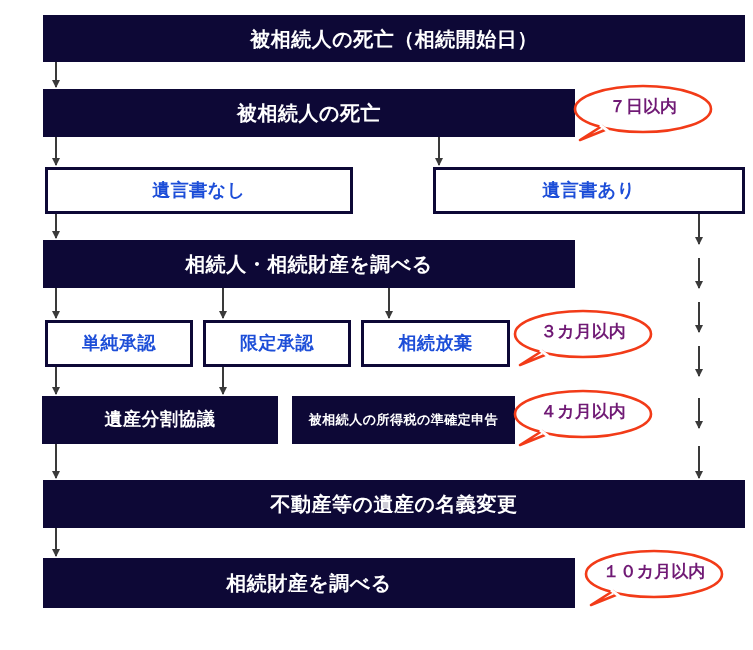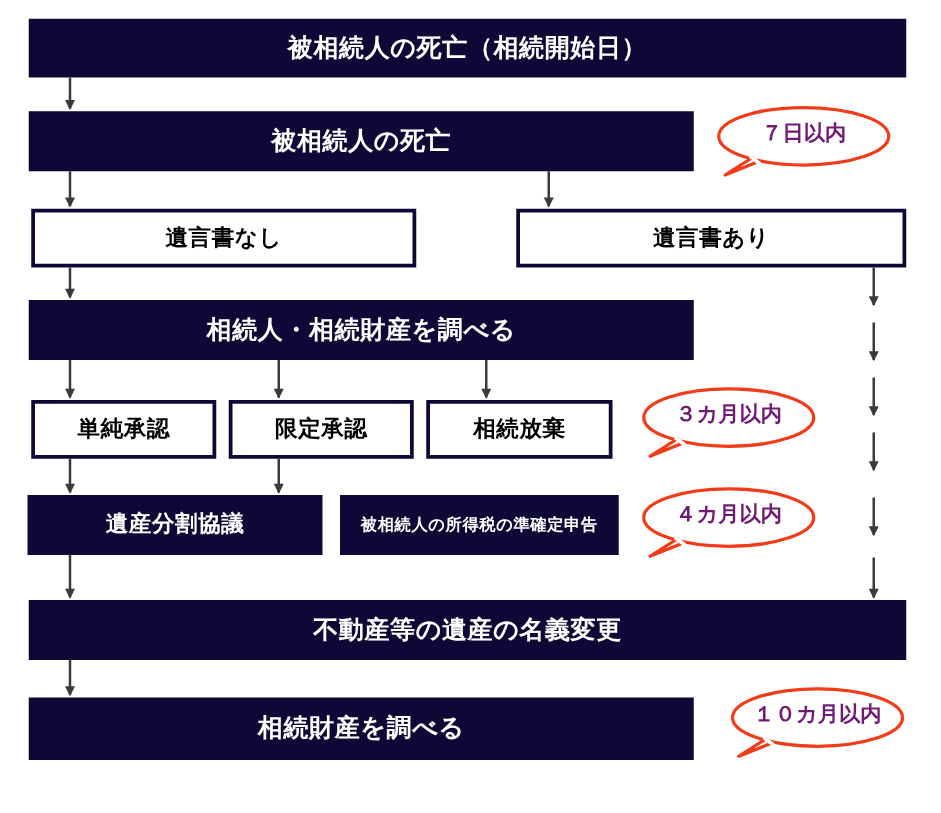--- a/index.html
+++ b/index.html
@@ -20,28 +20,29 @@
   .node {
     position: absolute;
     box-sizing: border-box;
     display: flex;
     align-items: center;
     justify-content: center;
     text-align: center;
     font-weight: bold;
     letter-spacing: 0.5px;
     line-height: 1.1;
+    margin-left: 20px;
   }
   .node.filled {
     background: #0d0836;
     color: #ffffff;
   }
   .node.outlined {
     background: #ffffff;
-    color: #000000;
+    color: #1d4ed8;
     border: 3px solid #0d0836;
   }
   .t20 { font-size: 20px; }
   .t18 { font-size: 18px; }
   .t13 { font-size: 13px; }
 
   
   .arrow {
     position: absolute;
     width: 2px;

